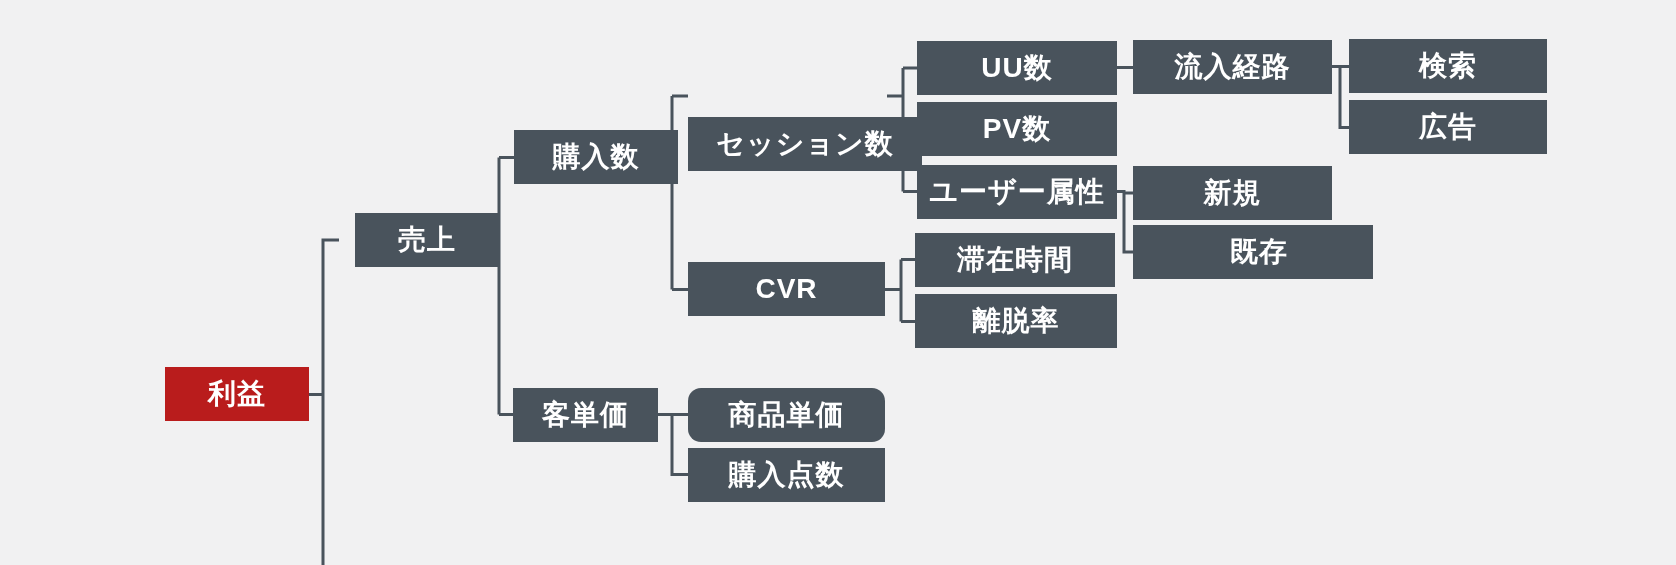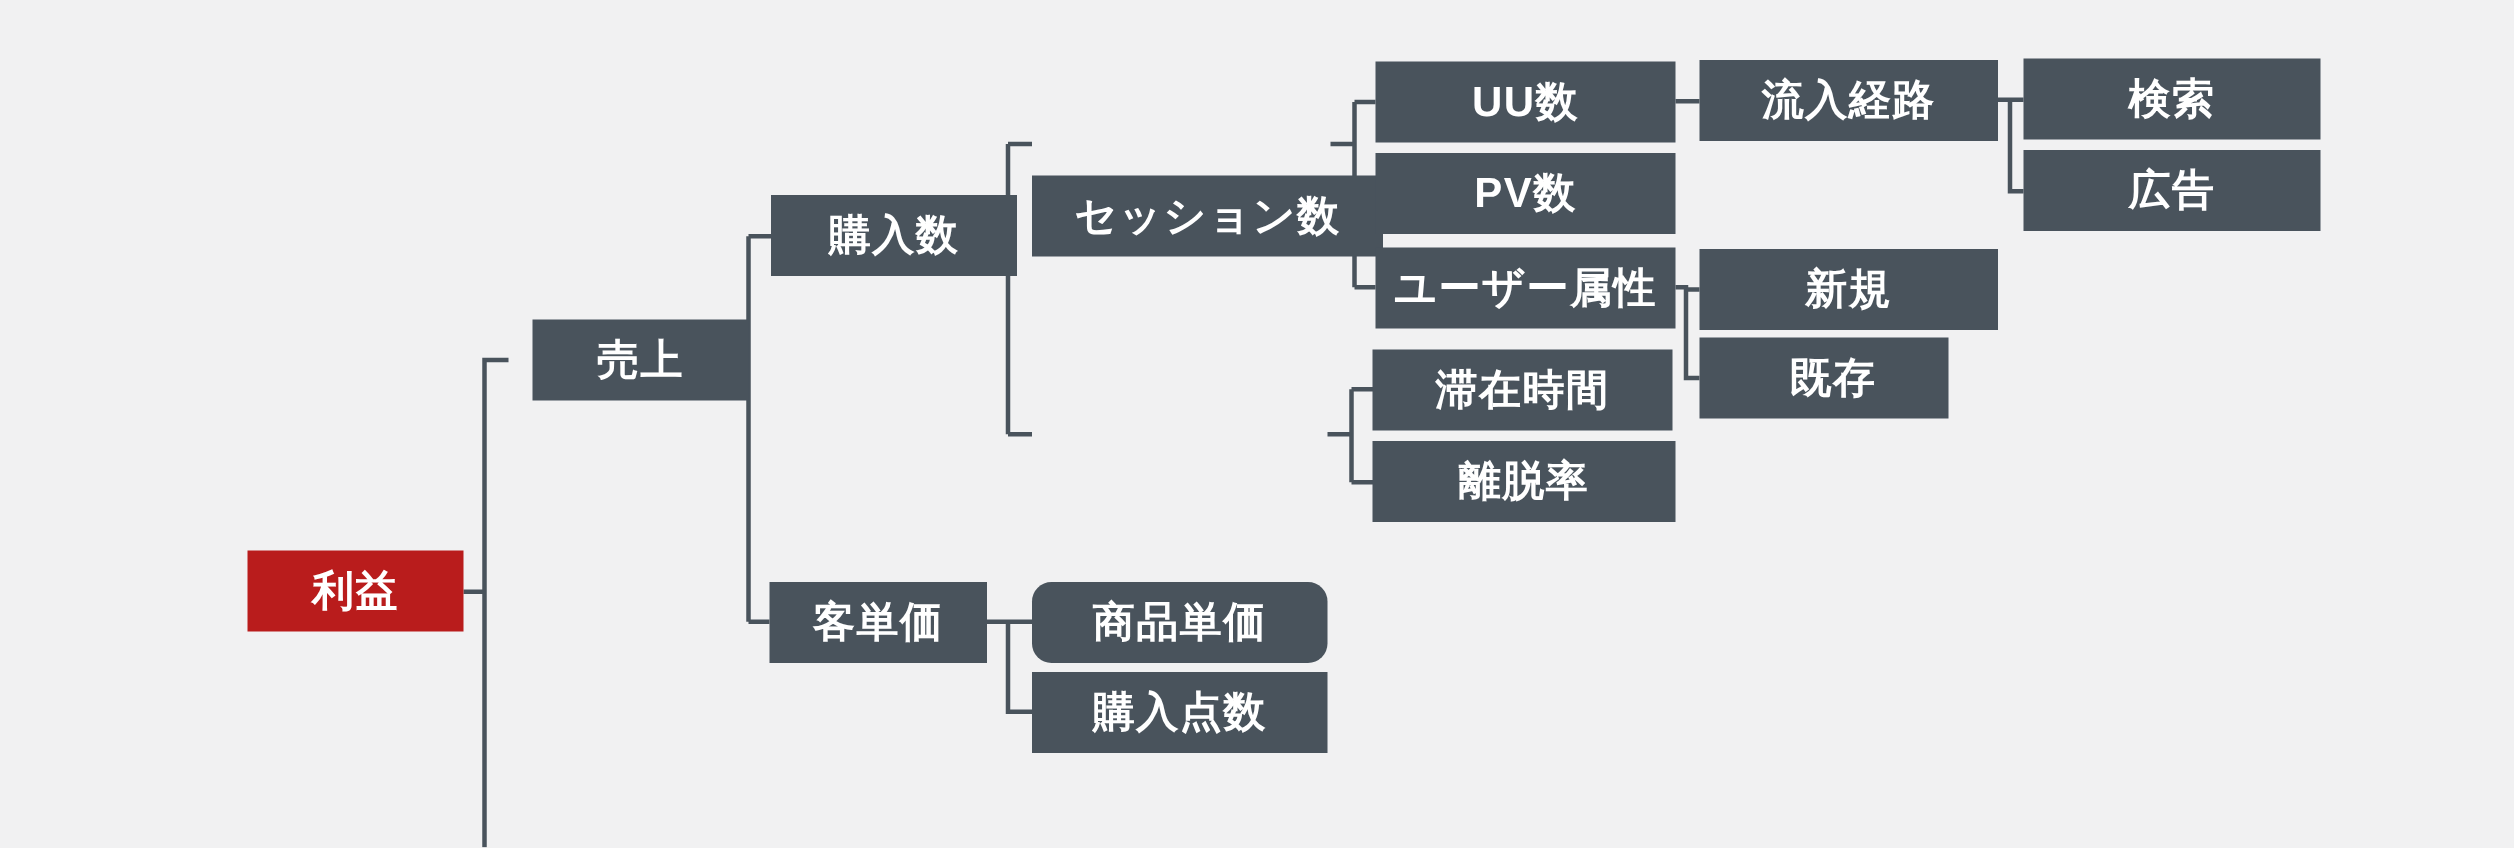--- a/index.html
+++ b/index.html
@@ -60,38 +60,39 @@
   <div class="node root" style="left:165px; top:367px; width:144px;">利益</div>
 
   <div class="node" style="left:339px; top:213px; width:144px;margin-left:16px;">売上</div>
 
   <div class="node" style="left:514px; top:130px; width:164px;">購入数</div>
 
   <div class="node" style="left:513px; top:388px; width:145px;">客単価</div>
 
   <div class="node" style="left:688px; top:69px; width:234px;margin-top:48px;">セッション数</div>
 
+  <div class="node" style="left:688px; top:262px; width:197px;">CVR</div>
 
   <div class="node" style="left:688px; top:388px; width:197px;border-radius:13px;">商品単価</div>
 
   <div class="node" style="left:688px; top:448px; width:197px;">購入点数</div>
 
   <div class="node" style="left:917px; top:41px; width:200px;">UU数</div>
 
   <div class="node" style="left:917px; top:102px; width:200px;">PV数</div>
 
   <div class="node" style="left:917px; top:165px; width:200px;">ユーザー属性</div>
 
   <div class="node" style="left:915px; top:233px; width:200px;">滞在時間</div>
 
   <div class="node" style="left:915px; top:294px; width:202px;">離脱率</div>
 
   <div class="node" style="left:1133px; top:40px; width:199px;">流入経路</div>
 
   <div class="node" style="left:1133px; top:166px; width:199px;">新規</div>
 
-  <div class="node" style="left:1133px; top:225px; width:166px;padding-left:12px;">既存</div>
+  <div class="node" style="left:1133px; top:225px; width:240px;padding-left:12px;">既存</div>
 
   <div class="node" style="left:1349px; top:100px; width:198px;">広告</div>
 
   <div class="node" style="left:1349px; top:39px; width:198px;">検索</div>
 
 </div>
 
 </body></html>

